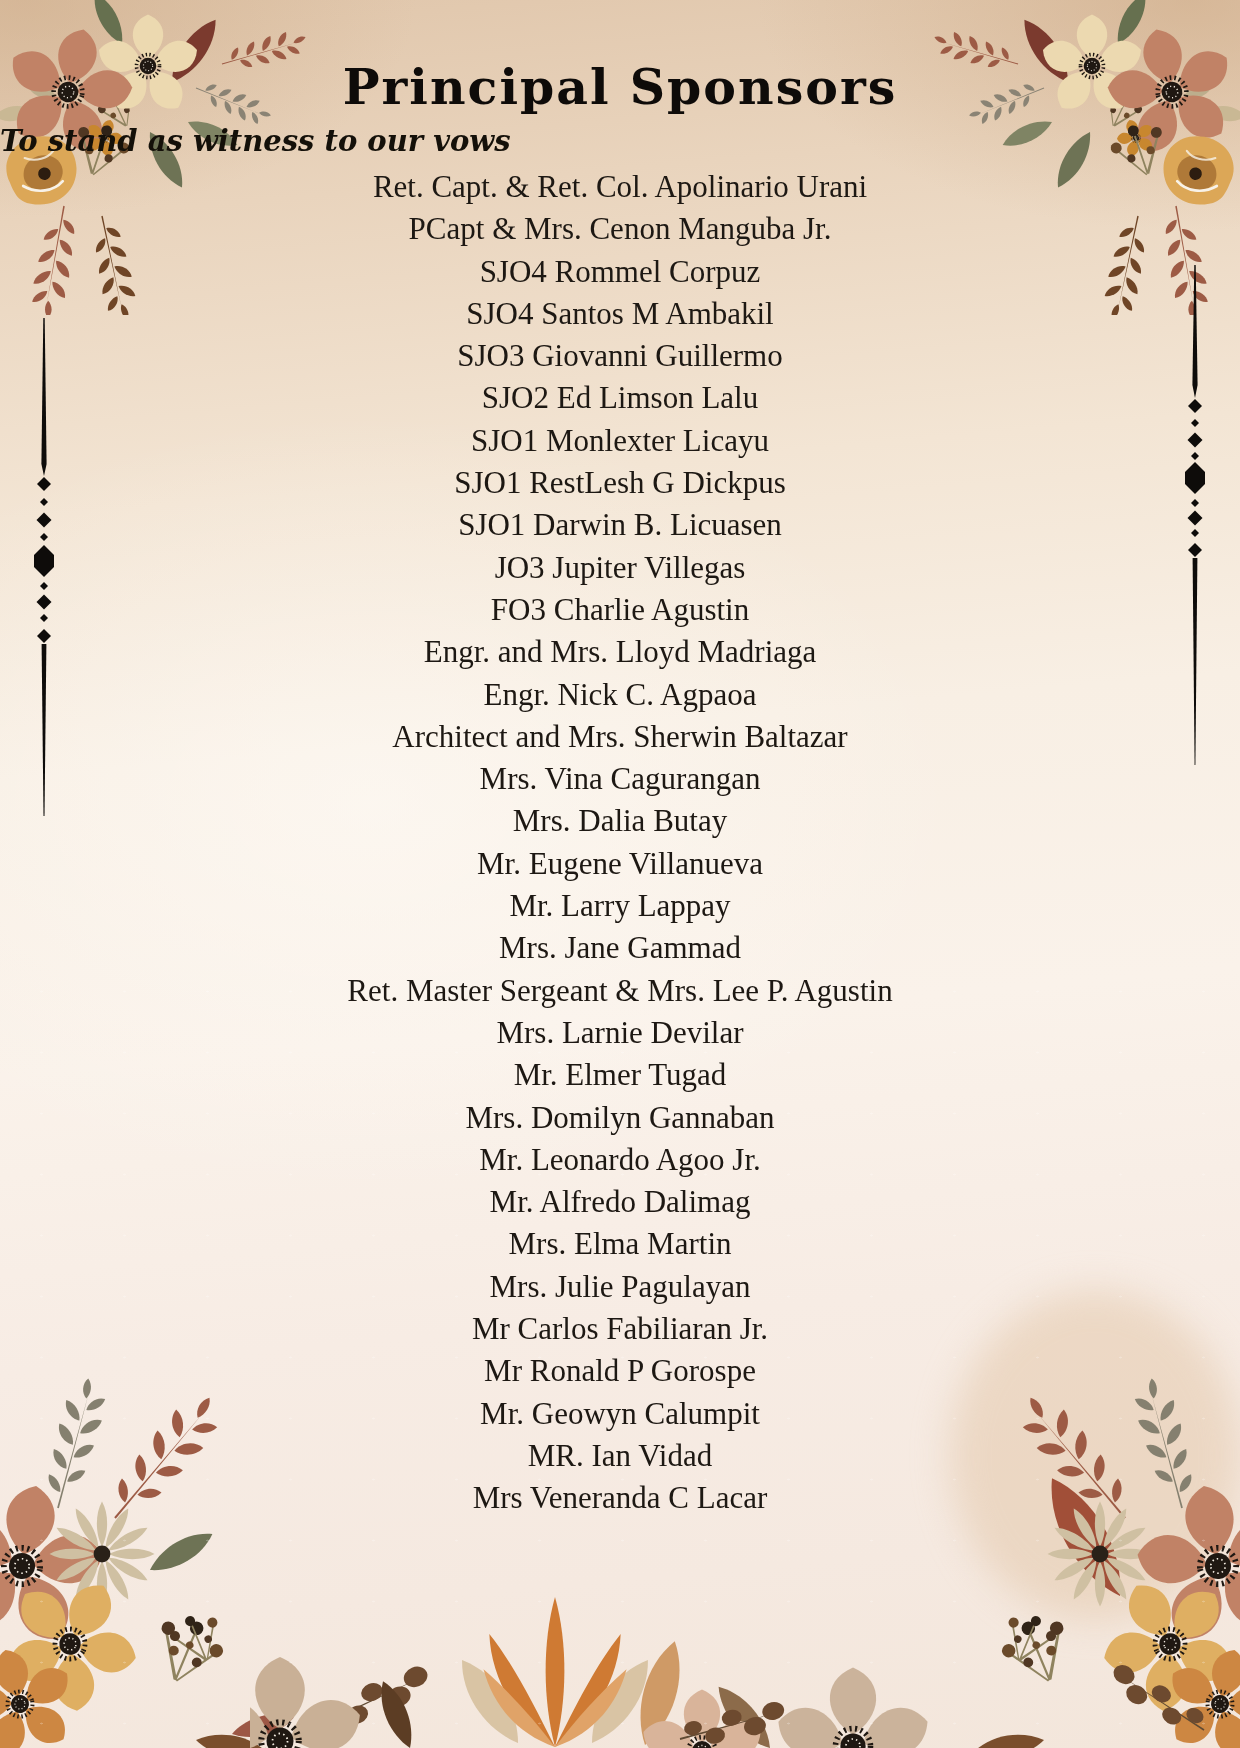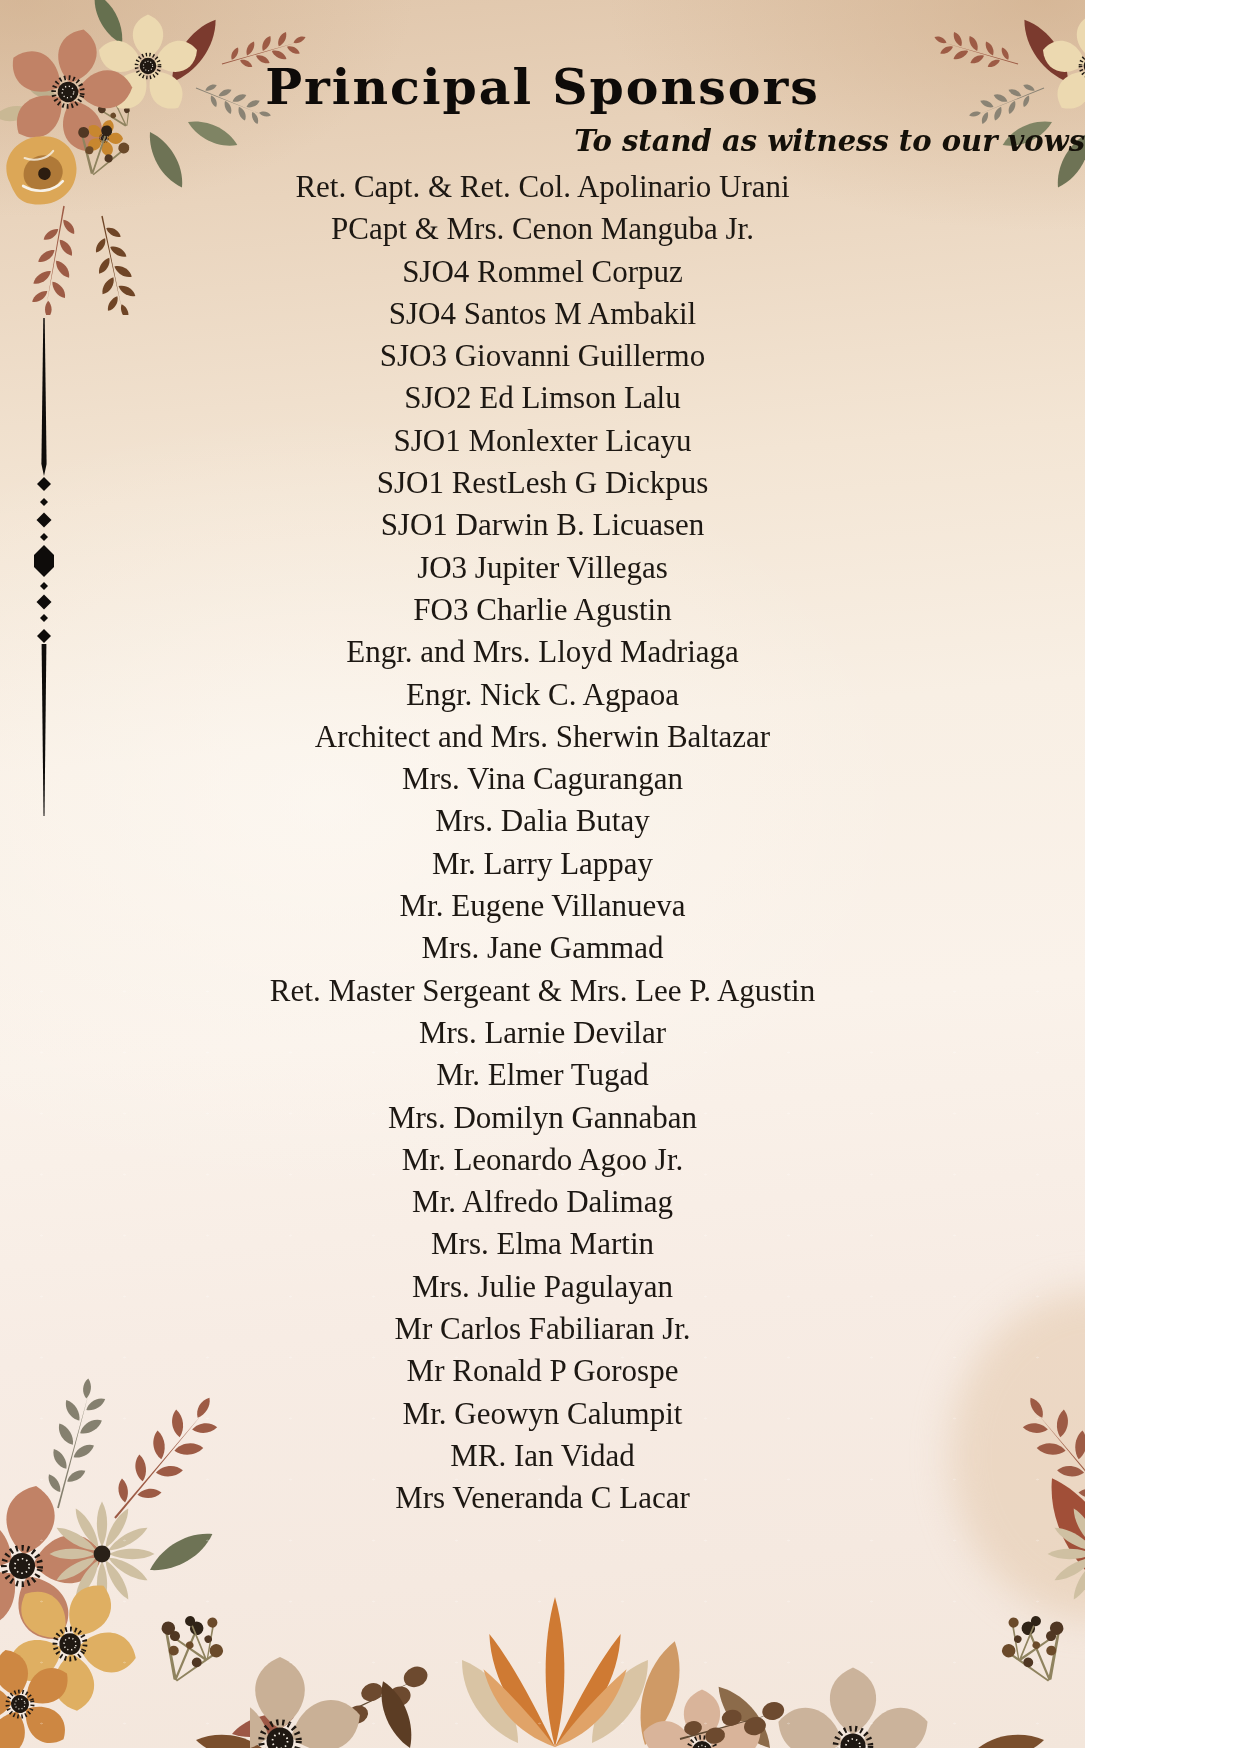--- a/index.html
+++ b/index.html
@@ -1,18 +1,18 @@
 <!DOCTYPE html>
 <html><head>
 <meta charset="utf-8">
 <style>
   html,body{margin:0;padding:0;}
   .page{
     position:relative;
-    width:1085px;height:1748px;
+    width:1240px;height:1748px;
     overflow:hidden;
     background:
       radial-gradient(ellipse 620px 330px at 96% 0%, rgba(203,166,129,0.55), rgba(203,166,129,0) 70%),
       radial-gradient(ellipse 560px 310px at 2% 0%, rgba(203,168,132,0.5), rgba(203,168,132,0) 70%),
       radial-gradient(ellipse 900px 600px at 30% 46%, rgba(255,252,248,0.55), rgba(255,252,248,0) 65%),
       linear-gradient(175deg,#e0c6ab 0%,#e9d4bd 12%,#f3e5d4 28%,#f8efe4 42%,#faf2ea 58%,#f7ece4 74%,#f5e9e0 88%,#f3e6db 100%);
     font-family:"Liberation Serif", serif;
     color:#17120e;
   }
   .speckles{
@@ -30,21 +30,21 @@
     position:absolute;left:0;top:24px;width:100%;
     text-align:center;
     font-family:"DejaVu Serif", serif;
     font-weight:700;
     font-size:49px;line-height:60px;
     letter-spacing:2px;
     color:#0e0b09;
   }
   .subtitle{
     position:absolute;left:0;top:98px;width:100%;
-    text-align:right;
+    text-align:left;
     font-family:"DejaVu Serif", serif;
     font-style:italic;font-weight:700;
     font-size:29px;line-height:38px;
     color:#141009;
   }
   .names{
     position:absolute;left:0;top:166px;width:100%;
     margin:0;padding:0;list-style:none;
     text-align:center;
     font-size:31px;line-height:42.3px;
@@ -262,22 +262,22 @@
     <li>SJO1 Monlexter Licayu</li>
     <li>SJO1 RestLesh G Dickpus</li>
     <li>SJO1 Darwin B. Licuasen</li>
     <li>JO3 Jupiter Villegas</li>
     <li>FO3 Charlie Agustin</li>
     <li>Engr. and Mrs. Lloyd Madriaga</li>
     <li>Engr. Nick C. Agpaoa</li>
     <li>Architect and Mrs. Sherwin Baltazar</li>
     <li>Mrs. Vina Cagurangan</li>
     <li>Mrs. Dalia Butay</li>
+    <li>Mr. Eugene Villanueva</li>
     <li>Mr. Larry Lappay</li>
-    <li>Mr. Eugene Villanueva</li>
     <li>Mrs. Jane Gammad</li>
     <li>Ret. Master Sergeant &amp; Mrs. Lee P. Agustin</li>
     <li>Mrs. Larnie Devilar</li>
     <li>Mr. Elmer Tugad</li>
     <li>Mrs. Domilyn Gannaban</li>
     <li>Mr. Leonardo Agoo Jr.</li>
     <li>Mr. Alfredo Dalimag</li>
     <li>Mrs. Elma Martin</li>
     <li>Mrs. Julie Pagulayan</li>
     <li>Mr Carlos Fabiliaran Jr.</li>

